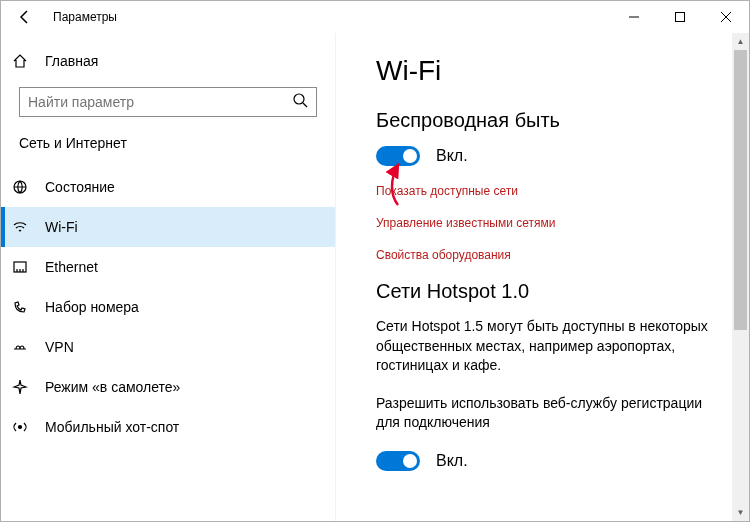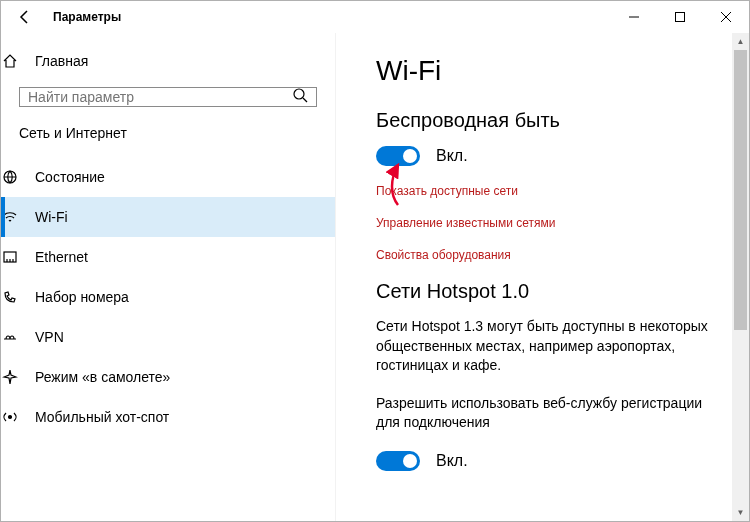--- a/index.html
+++ b/index.html
@@ -1,32 +1,32 @@
 <!DOCTYPE html>
 <html><head>
 <meta charset="utf-8">
 <style>
   * { margin: 0; padding: 0; box-sizing: border-box; }
   html, body { width: 750px; height: 522px; font-family: "Segoe UI", Tahoma, sans-serif; background: #fff; color: #000; overflow: hidden; }
   .window { width: 750px; height: 522px; border: 1px solid #b0b0b0; display: flex; flex-direction: column; }
   .titlebar { height: 32px; display: flex; align-items: center; background: #fff; }
-  .tb-left { display: flex; align-items: center; gap: 14px; padding-left: 10px; font-weight: bold; }
+  .tb-left { display: flex; align-items: center; gap: 14px; padding-left: 10px; }
   .back-btn { width: 28px; height: 28px; display: flex; align-items: center; justify-content: center; font-size: 16px; }
   .title { font-size: 12px; }
   .tb-right { margin-left: auto; display: flex; }
   .win-btn { width: 46px; height: 32px; display: flex; align-items: center; justify-content: center; font-size: 10px; }
   .win-btn svg { stroke: #000; stroke-width: 1; fill: none; }
   .body { flex: 1; display: flex; overflow: hidden; }
   .sidebar { width: 335px; border-right: 1px solid rgba(0,0,0,0.05); display: flex; flex-direction: column; background: #fff; padding-top: 8px; overflow: hidden; }
-  .side-item { display: flex; align-items: center; height: 40px; padding-left: 0; gap: 16px; font-size: 14px; cursor: default; }
+  .side-item { display: flex; align-items: center; height: 40px; padding-left: 10px; gap: 16px; font-size: 14px; cursor: default; }
   .side-item .icon { width: 18px; display: flex; justify-content: center; }
   .side-item.selected { background: #d9ecf9; position: relative; }
   .side-item.selected::before { content: ""; position: absolute; left: 0; top: 0; bottom: 0; width: 4px; background: #0078d7; }
   .search-wrap { padding: 0 18px; margin: 6px 0 18px; }
-  .search-box { display: flex; align-items: center; border: 1px solid #8a8a8a; height: 20px; padding: 0 8px; background: #fff; }
+  .search-box { display: flex; align-items: center; border: 1px solid #8a8a8a; height: 30px; padding: 0 8px; background: #fff; }
   .search-box input { border: none; outline: none; flex: 1; font-size: 14px; background: transparent; }
   .section-label { font-weight: 400; font-size: 14px; padding: 0 18px 16px; }
   .content { flex: 1; padding: 22px 10px 0 40px; overflow-y: hidden; position: relative; }
   .content h1 { font-weight: 300; font-size: 28px; margin-bottom: 22px; }
   .content h2 { font-weight: 400; font-size: 20px; margin-bottom: 14px; }
   .toggle-row { display: flex; align-items: center; gap: 16px; margin-bottom: 18px; }
   .toggle { width: 44px; height: 20px; border-radius: 10px; background: #0078d7; position: relative; }
   .toggle::after { content: ""; position: absolute; right: 3px; top: 3px; width: 14px; height: 14px; border-radius: 50%; background: #fff; }
   .link { color: #b91c1c; font-size: 12px; margin-bottom: 18px; display: block; }
   .para { font-size: 14px; line-height: 1.4; margin-bottom: 18px; max-width: 360px; }
@@ -162,21 +162,21 @@
       <h2>Беспроводная быть</h2>
       <div class="toggle-row">
         <div class="toggle"></div>
         <span>Вкл.</span>
       </div>
       <a class="link">Показать доступные сети</a>
       <a class="link">Управление известными сетями</a>
       <a class="link">Свойства оборудования</a>
 
       <h2 style="margin-top:6px;">Сети Hotspot 1.0</h2>
-      <p class="para">Сети Hotspot 1.3 могут быть доступны в некоторых общественных местах, например аэропортах, гостиницах и кафе.</p>
+      <p class="para">Сети Hotspot 1.5 могут быть доступны в некоторых общественных местах, например аэропортах, гостиницах и кафе.</p>
       <p class="para">Разрешить использовать веб-службу регистрации для подключения</p>
       <div class="toggle-row">
         <div class="toggle"></div>
         <span>Вкл.</span>
       </div>
 
       <svg class="arrow" width="40" height="50">
         <defs>
             <marker id="ah" markerWidth="6" markerHeight="6" refX="5" refY="3" orient="auto">
               <path d="M0 0 L6 3 L0 6 Z" fill="#e4002b"></path>

